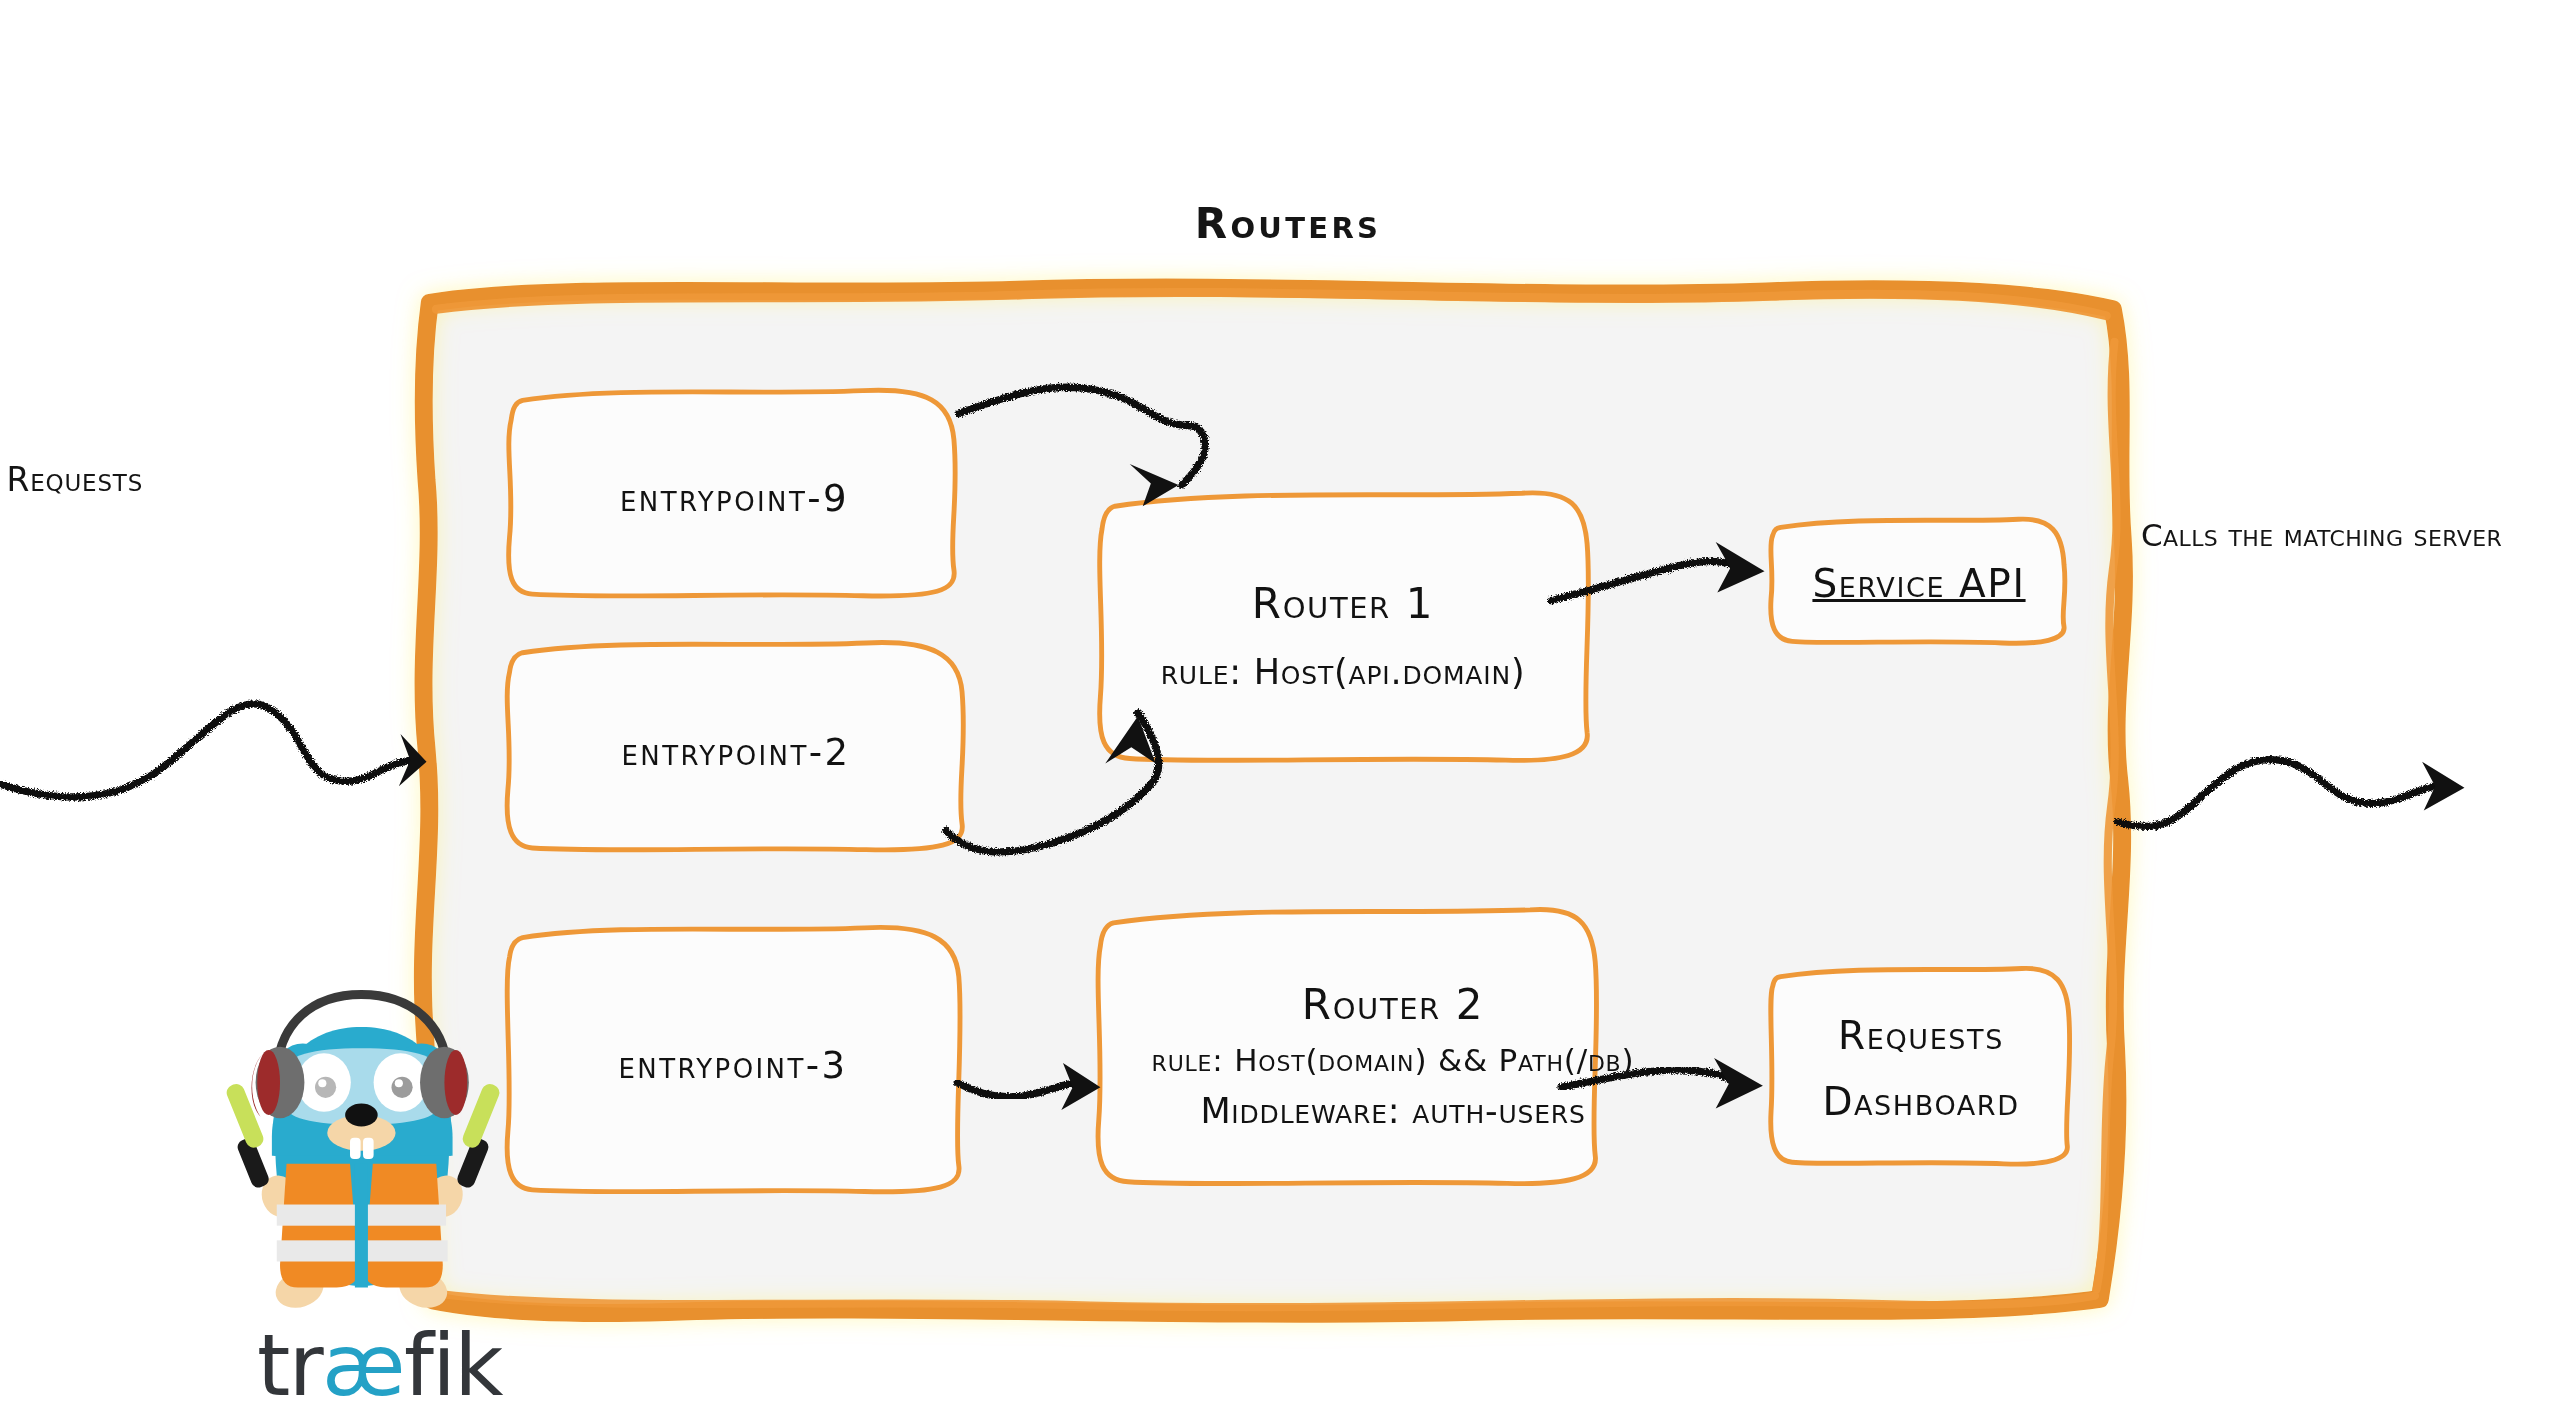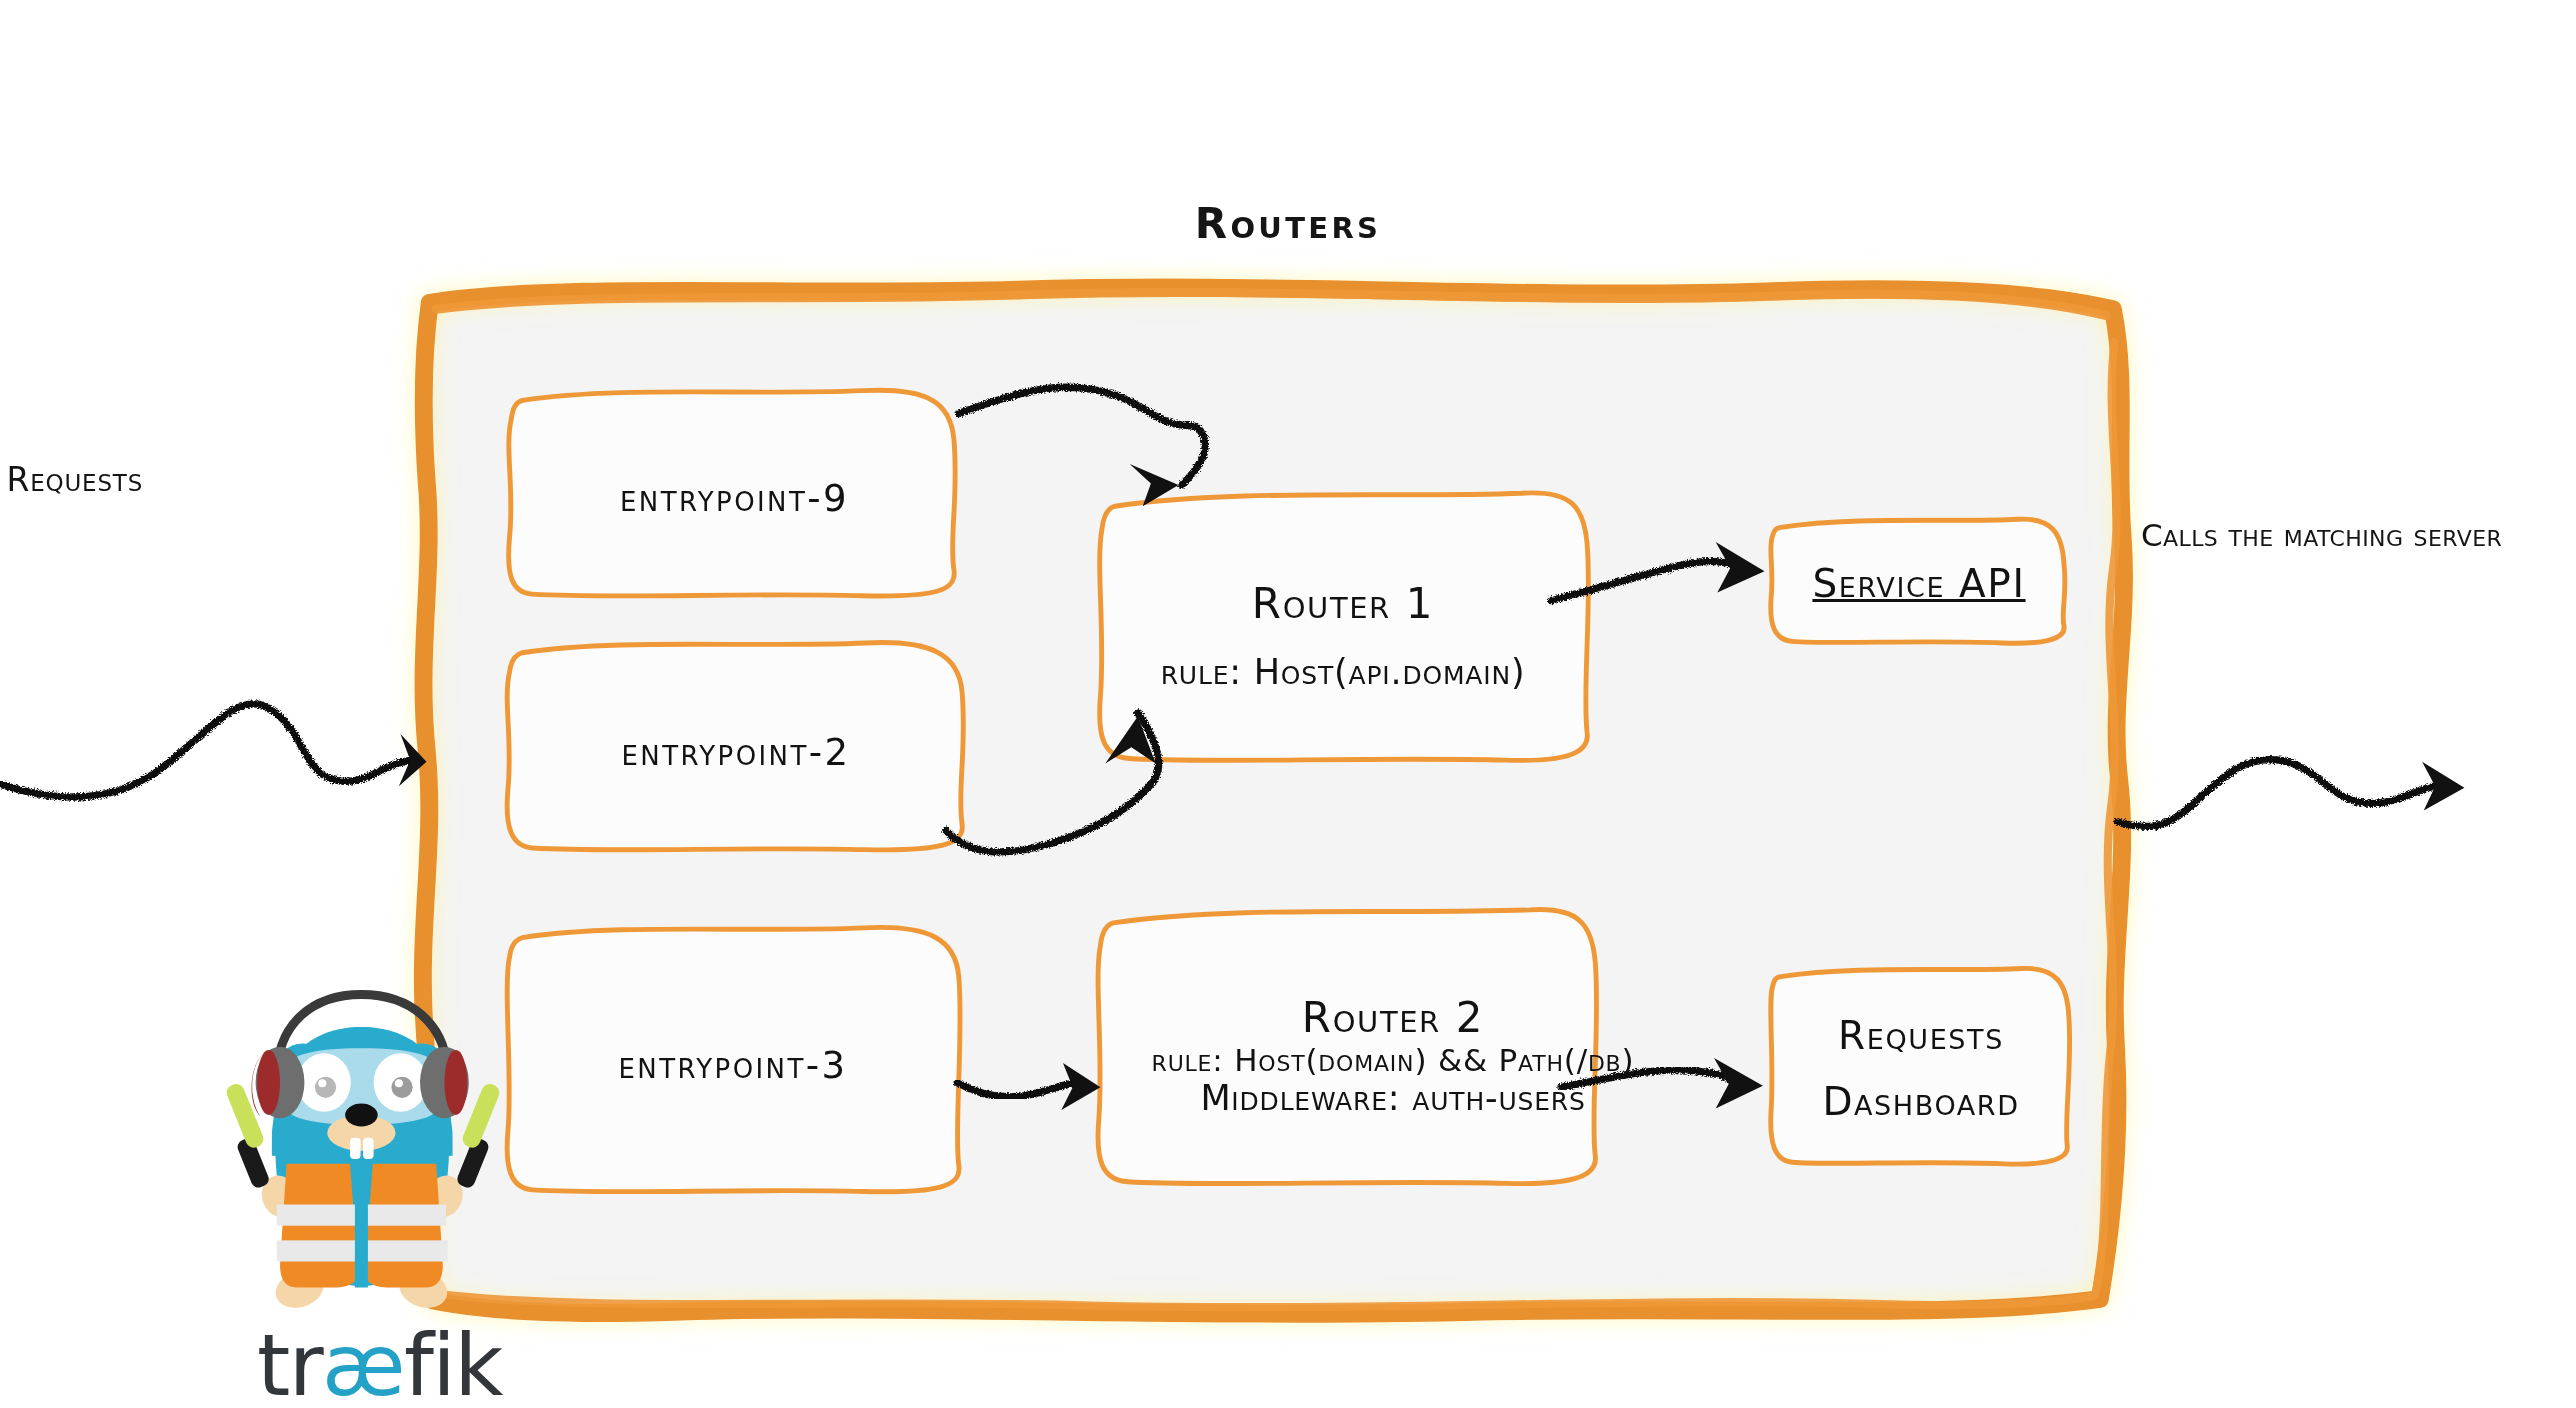--- a/index.html
+++ b/index.html
@@ -254,21 +254,21 @@
   </div>
   <div class="boxlabel" style="left:506px;top:936px;width:454px;height:259px;">
     <div class="ep-label">entrypoint-3</div>
   </div>
 
   <div class="boxlabel" style="left:1099px;top:511px;width:488px;height:249px;gap:24px;">
     <div class="rt-title">Router 1</div>
     <div class="rt-line">rule: Host(api.domain)</div>
   </div>
 
-  <div class="boxlabel" style="left:1097px;top:925px;width:592px;height:260px;text-align:center;">
+  <div class="boxlabel" style="left:1097px;top:925px;width:592px;height:260px;gap:13px;text-align:center;">
     <div class="rt-title">Router 2</div>
     <div class="rt-line-sm">rule: Host(domain) &amp;&amp; Path(/db)</div>
     <div class="rt-line">Middleware: auth-users</div>
   </div>
 
   <div class="boxlabel" style="left:1771px;top:521px;width:296px;height:124px;text-decoration:underline;">
     <div class="svc-line">Service API</div>
   </div>
   <div class="boxlabel" style="left:1771px;top:970px;width:300px;height:197px;gap:21px;">
     <div class="svc-line">Requests</div>

